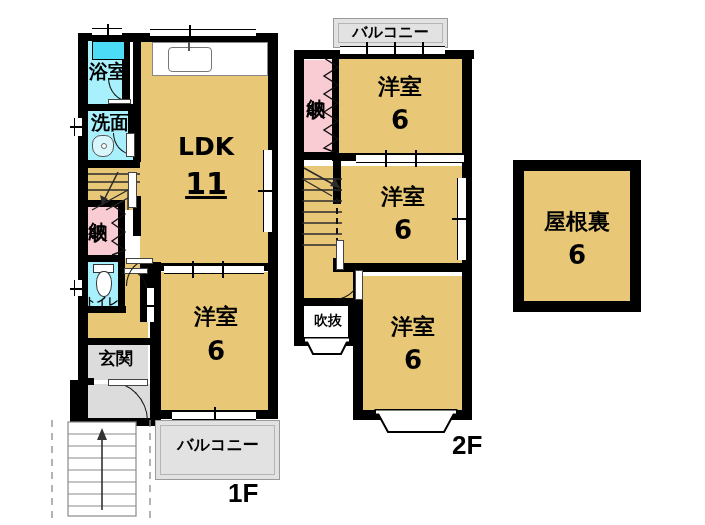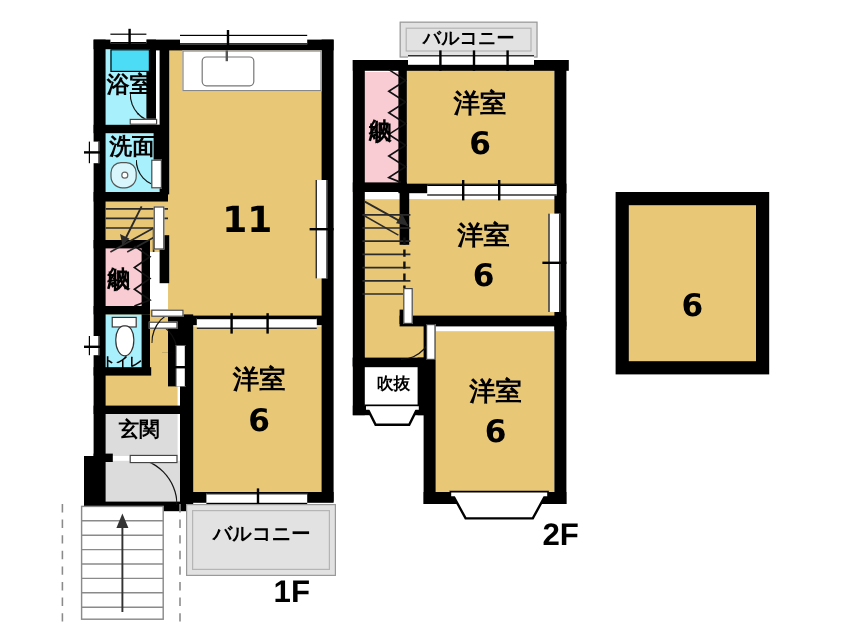--- a/index.html
+++ b/index.html
@@ -312,21 +312,22 @@
         <line x1="38" y1="86" x2="106" y2="86" stroke="#8a8a8a" stroke-width="1.2"></line>
         <line x1="22" y1="0" x2="22" y2="98" stroke="#8a8a8a" stroke-width="1.3" stroke-dasharray="7,6"></line>
         <line x1="120" y1="0" x2="120" y2="98" stroke="#8a8a8a" stroke-width="1.3" stroke-dasharray="7,6"></line>
         <line x1="72" y1="90" x2="72" y2="18" stroke="#333" stroke-width="1.6"></line>
         <polygon points="72,8 67,20 77,20" fill="#333"></polygon>
       </svg>
     </div>
 
     <div class="lbl lbl-sm" style="left:84px;top:62px;width:48px;">浴室</div>
     <div class="lbl lbl-sm" style="left:86px;top:113px;width:48px;">洗面</div>
-    <div class="lbl lbl-xl" style="left:160px;top:168px;width:92px;font-size:30px;">11</div>
+    <div class="lbl lbl-xl" style="left:160px;top:134px;width:92px;">LDK</div>
+    <div class="lbl lbl-xl" style="left:160px;top:168px;width:92px;font-size:30px;text-decoration:underline;">11</div>
     <div class="lbl lbl-sm lbl-vert" style="left:92px;top:207px;width:16px;">収納</div>
     <div class="lbl lbl-xs" style="left:80px;top:296px;width:44px;">トイレ</div>
     <div class="lbl lbl-md" style="left:84px;top:350px;width:64px;">玄関</div>
     <div class="lbl lbl-lg" style="left:166px;top:305px;width:100px;">洋室</div>
     <div class="lbl lbl-lg" style="left:166px;top:338px;width:100px;font-size:26px;">6</div>
     <div class="lbl lbl-md" style="left:157px;top:437px;width:122px;font-size:16px;">バルコニー</div>
     <div class="floor-tag abs" style="left:228px;top:478px;">1F</div>
   </div>
 
   <div class="abs" style="left:0;top:0;width:505px;height:525px;">
@@ -437,16 +438,17 @@
     <div class="lbl lbl-lg" style="left:348px;top:217px;width:110px;font-size:26px;">6</div>
     <div class="lbl lbl-sm" style="left:301px;top:313px;width:54px;font-size:14px;">吹抜</div>
     <div class="lbl lbl-lg" style="left:363px;top:315px;width:100px;">洋室</div>
     <div class="lbl lbl-lg" style="left:363px;top:347px;width:100px;font-size:26px;">6</div>
     <div class="floor-tag abs" style="left:452px;top:430px;">2F</div>
   </div>
 
   <div class="abs" style="left:513px;top:160px;width:128px;height:152px;">
     <div class="abs wall" style="left:0;top:0;width:128px;height:152px;"></div>
     <div class="abs room" style="left:11px;top:11px;width:106px;height:130px;"></div>
+    <div class="lbl lbl-lg" style="left:11px;top:50px;width:106px;">屋根裏</div>
     <div class="lbl lbl-lg" style="left:11px;top:82px;width:106px;font-size:26px;">6</div>
   </div>
 
 </div>
 
 </body></html>

